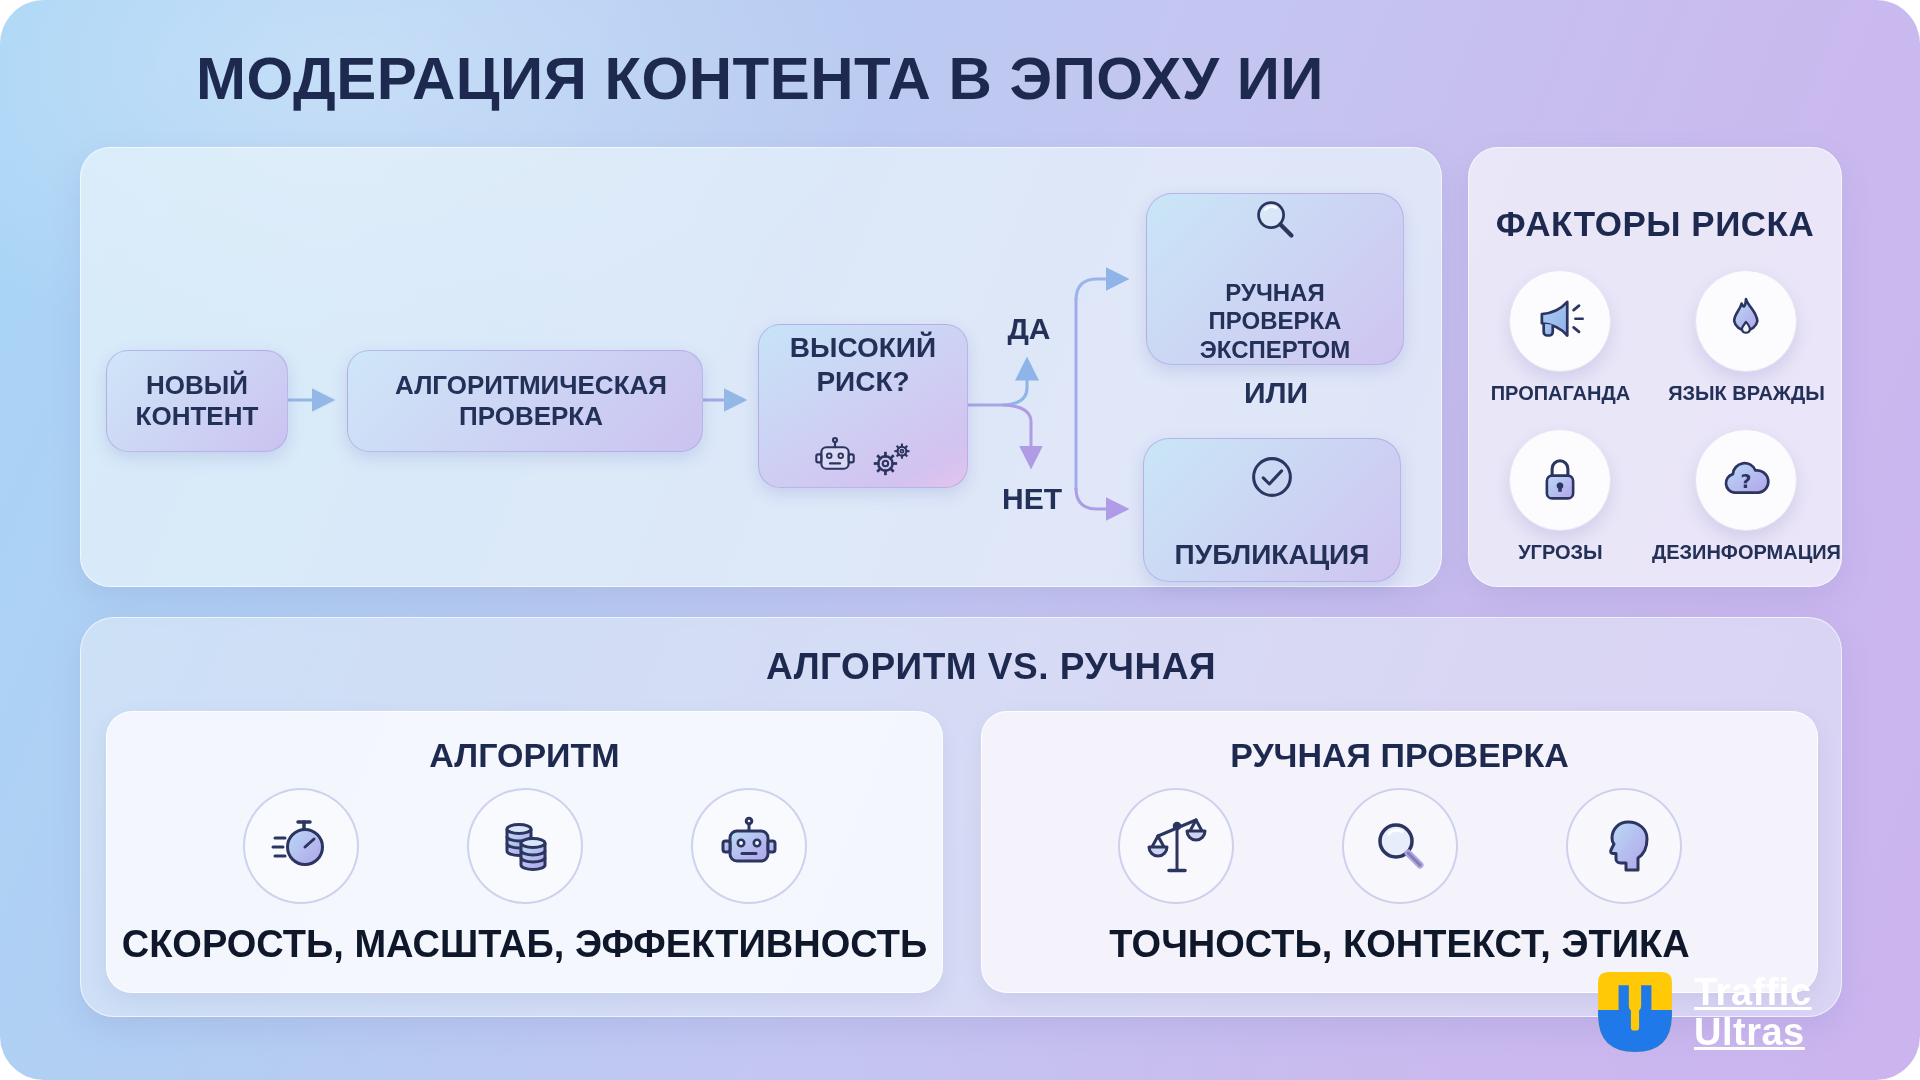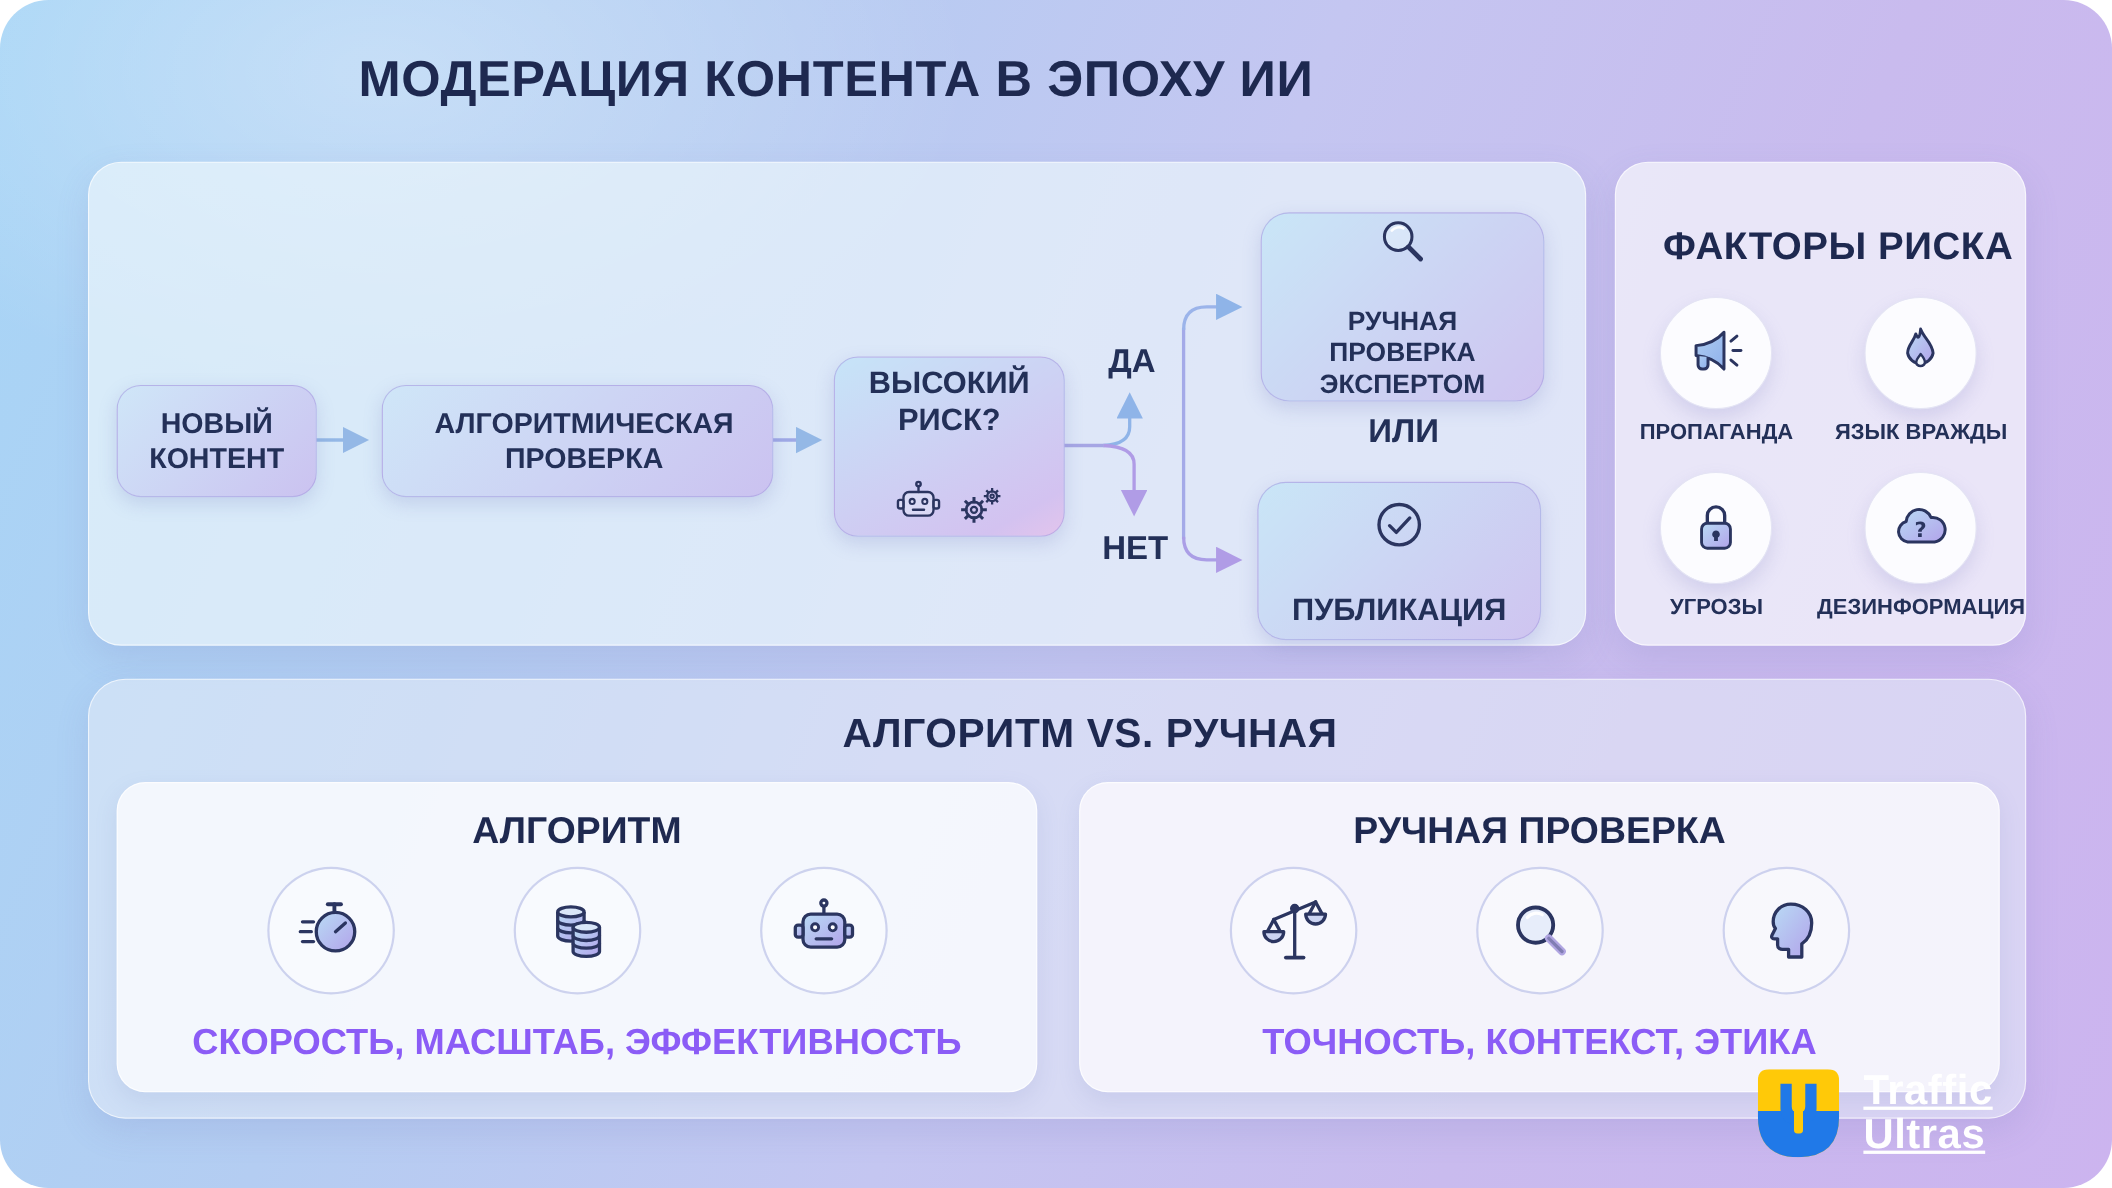--- a/index.html
+++ b/index.html
@@ -1,58 +1,58 @@
 <!DOCTYPE html>
 <html><head>
 <meta charset="utf-8">
 <style>
   html,body{margin:0;padding:0;background:#ffffff;font-family:"Liberation Sans","DejaVu Sans",sans-serif;}
   .canvas{position:relative;width:1920px;height:1080px;border-radius:44px;overflow:hidden;
     background:
       radial-gradient(900px 500px at 18% 6%, rgba(255,255,255,0.30), rgba(255,255,255,0) 60%),
       linear-gradient(112deg,#a7d5f6 0%,#b4cdf2 28%,#c4c6f1 52%,#c9bbee 74%,#ccb4ef 100%);}
   .title{position:absolute;top:44px;left:80px;width:1360px;text-align:center;
-    font-size:46px;font-weight:800;color:#1e2950;letter-spacing:.5px;white-space:nowrap;}
+    font-size:60px;font-weight:800;color:#1e2950;letter-spacing:.5px;white-space:nowrap;}
   .glass{position:absolute;border-radius:30px;border:1.5px solid rgba(255,255,255,0.65);
     box-shadow:0 12px 30px rgba(110,120,185,0.16);}
   .flow-panel{left:80px;top:147px;width:1360px;height:438px;background:rgba(233,244,251,0.72);}
   .risk-panel{left:1468px;top:147px;width:372px;height:438px;background:rgba(240,239,250,0.82);}
   .compare-panel{left:80px;top:617px;width:1760px;height:398px;background:rgba(230,236,248,0.55);border-radius:34px;}
   .flow-box{position:absolute;display:flex;flex-direction:column;align-items:center;justify-content:center;
     background:linear-gradient(135deg,#cfe6f8 0%,#cbc2f0 100%);
     border:1.5px solid rgba(162,152,222,0.55);border-radius:22px;
     box-shadow:0 6px 16px rgba(115,125,190,0.22);
     color:#233058;font-weight:700;text-align:center;line-height:1.18;gap:27px;}
   .fb-label{width:92%;}
   .branch-label{position:absolute;color:#233058;font-weight:800;font-size:30px;text-align:center;}
   .or-label{position:absolute;color:#233058;font-weight:800;font-size:30px;text-align:center;}
   .connectors{position:absolute;left:0;top:0;width:1360px;height:438px;}
   .risk-heading{position:absolute;top:56px;left:0;width:100%;text-align:center;
-    font-size:35px;font-weight:800;color:#1e2950;letter-spacing:.5px;padding-left:16px;}
+    font-size:35px;font-weight:800;color:#1e2950;letter-spacing:.5px;}
   .risk-grid{position:absolute;top:122px;left:0;width:100%;display:grid;
     grid-template-columns:1fr 1fr;row-gap:24px;justify-items:center;}
   .risk-item{display:flex;flex-direction:column;align-items:center;}
   .risk-circle{width:100px;height:100px;border-radius:50%;background:#fcfcff;
     border:1px solid #e4e4f4;box-shadow:0 8px 16px rgba(130,130,195,0.22);
     display:flex;align-items:center;justify-content:center;}
   .risk-label{margin-top:10px;font-size:20px;font-weight:800;color:#233058;text-align:center;}
   .cmp-heading{position:absolute;top:28px;left:0;width:100%;text-align:center;
     font-size:37px;font-weight:800;color:#1e2950;letter-spacing:.5px;margin-left:30px;}
   .cards{position:absolute;top:93px;left:25px;width:1712px;display:flex;gap:38px;}
   .card{flex:1;height:280px;position:relative;border-radius:26px;
     background:rgba(246,249,253,0.92);border:1.5px solid rgba(255,255,255,0.8);
     box-shadow:0 8px 20px rgba(115,125,190,0.14);}
   .card.manual{background:rgba(246,245,252,0.92);}
   .card-title{position:absolute;top:24px;left:0;width:100%;text-align:center;
     font-size:34px;font-weight:800;color:#1e2950;}
   .card-icons{position:absolute;top:76px;left:0;width:100%;display:flex;justify-content:center;gap:108px;}
   .icon-circle{width:112px;height:112px;border-radius:50%;background:rgba(255,255,255,0.4);
     border:2px solid rgba(190,196,232,0.75);display:flex;align-items:center;justify-content:center;}
   .card-caption{position:absolute;bottom:26px;left:0;width:100%;text-align:center;
-    font-size:33px;font-weight:800;color:#8b5cf6;}
+    font-size:38px;font-weight:800;color:#0f172a;}
   .logo{position:absolute;left:1598px;top:972px;display:flex;align-items:center;gap:22px;}
   .logo-text{color:#ffffff;font-size:38px;line-height:40px;font-weight:800;letter-spacing:.5px;text-decoration:underline;}
   .hidden-defs{position:absolute;width:0;height:0;}
 </style>
 </head>
 <body>
 
 <svg class="hidden-defs" aria-hidden="true">
   <defs>
     <linearGradient id="gbp" x1="0" y1="0" x2="1" y2="1">

